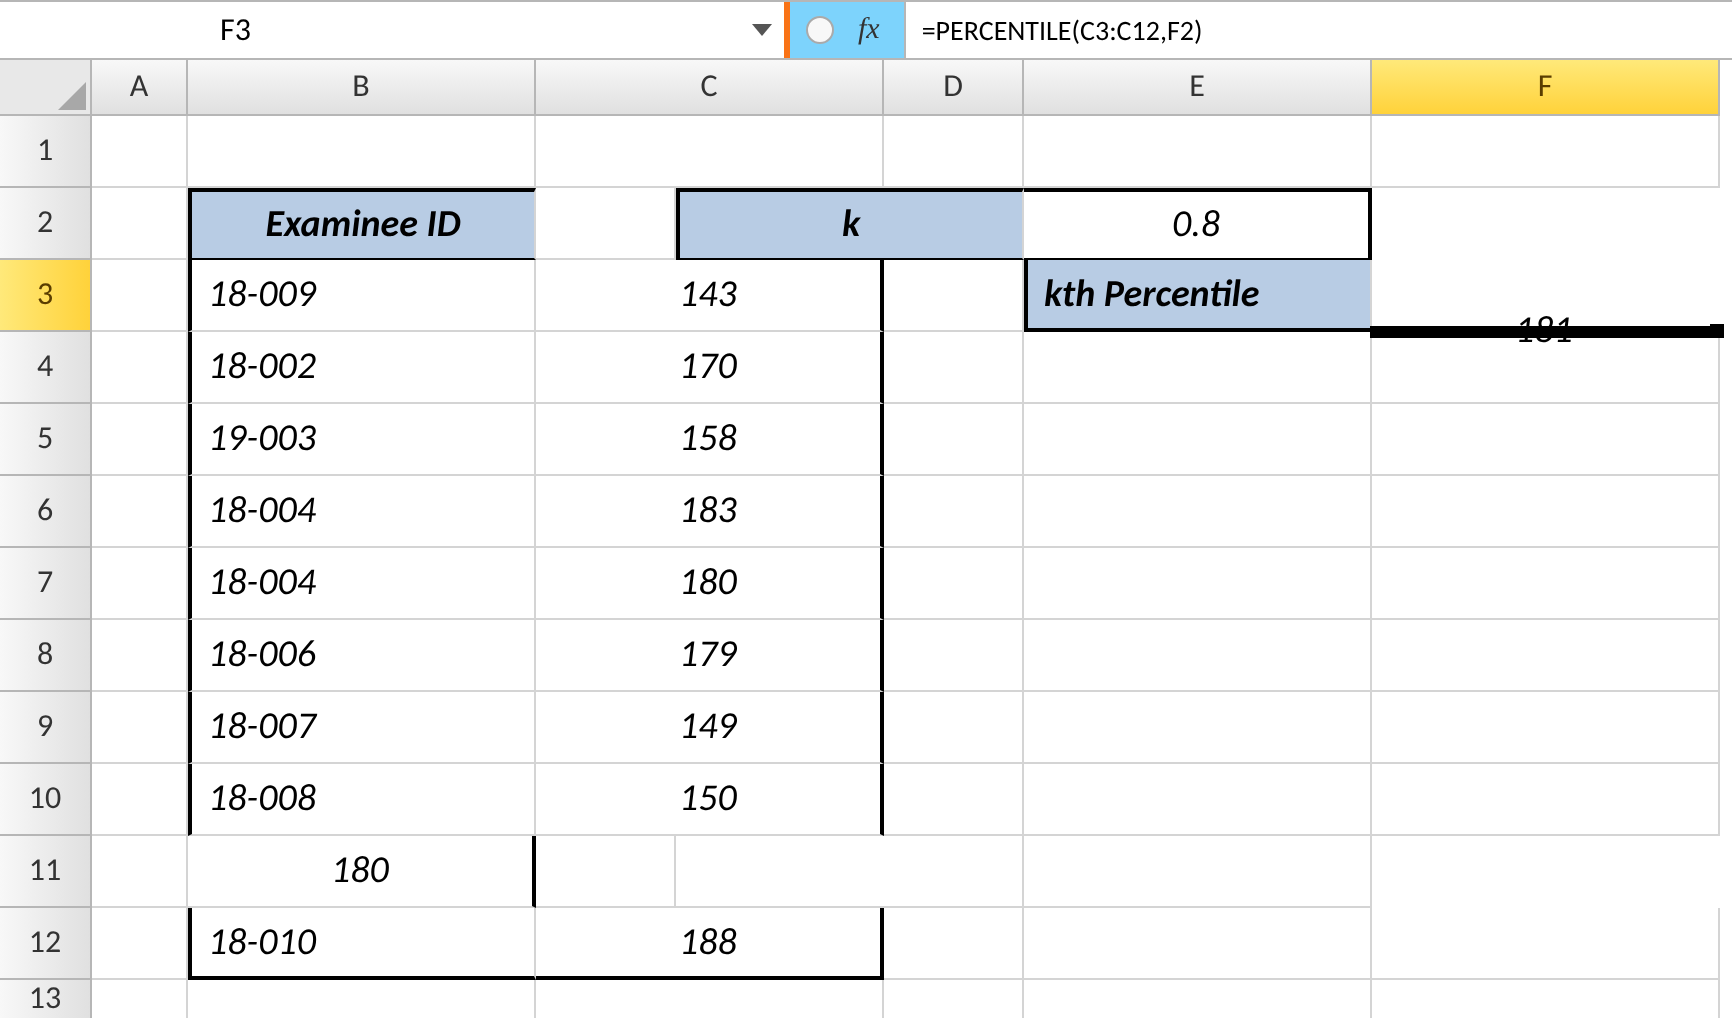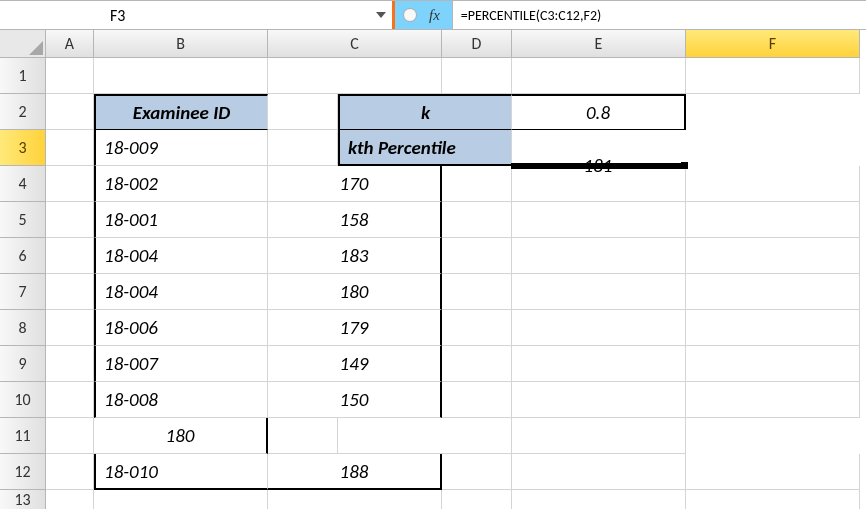--- a/index.html
+++ b/index.html
@@ -262,40 +262,41 @@
       <div class="cell col-A"></div>
       <div class="cell col-B hdr center bt bl bbm">Examinee ID</div>
       <div class="cell col-D"></div>
       <div class="cell col-E hdr center bt bl bbm" style="font-weight:bold;">k</div>
       <div class="cell col-F center bt br bbm">0.8</div>
     </div>
 
     <div class="cell-row">
       <div class="cell col-A"></div>
       <div class="cell col-B bl">18-009</div>
+      <div class="cell col-C center br">143</div>
       <div class="cell col-D"></div>
       <div class="cell col-E hdr bl bb" style="font-weight:bold;">kth Percentile</div>
       <div class="cell col-F center br bb selected">
         <span>181</span>
         <div class="fill-handle"></div>
       </div>
     </div>
 
     <div class="cell-row">
       <div class="cell col-A"></div>
       <div class="cell col-B bl">18-002</div>
       <div class="cell col-C center br">170</div>
       <div class="cell col-D"></div>
       <div class="cell col-E"></div>
       <div class="cell col-F"></div>
     </div>
 
     <div class="cell-row">
       <div class="cell col-A"></div>
-      <div class="cell col-B bl">18-001</div>
+      <div class="cell col-B bl">19-003</div>
       <div class="cell col-C center br">158</div>
       <div class="cell col-D"></div>
       <div class="cell col-E"></div>
       <div class="cell col-F"></div>
     </div>
 
     <div class="cell-row">
       <div class="cell col-A"></div>
       <div class="cell col-B bl">18-004</div>
       <div class="cell col-C center br">183</div>

